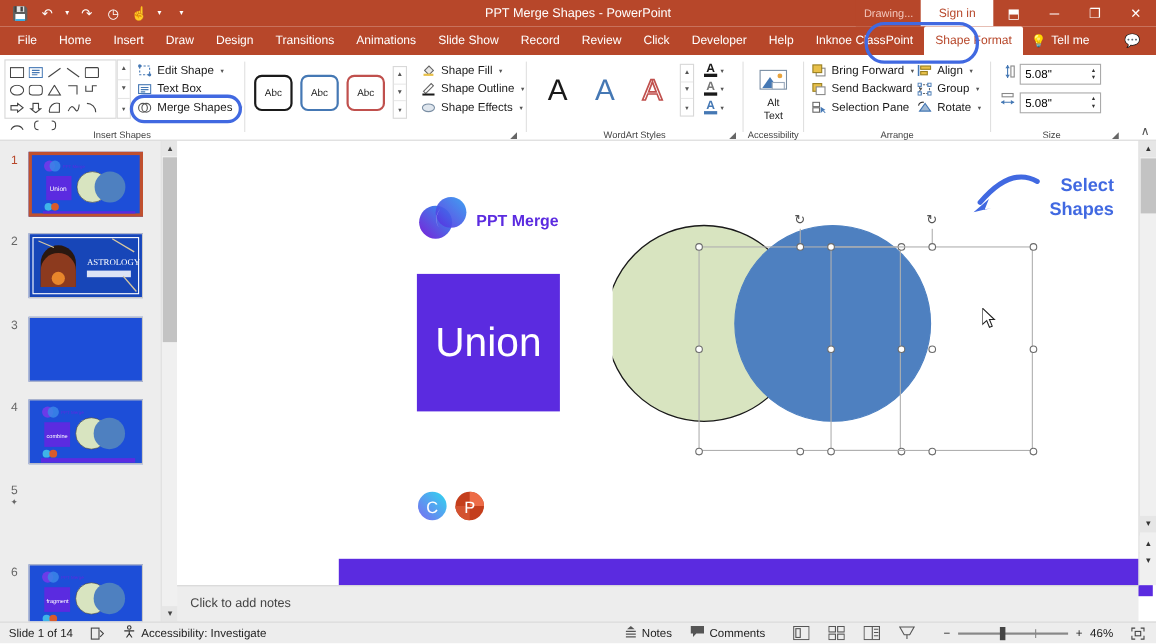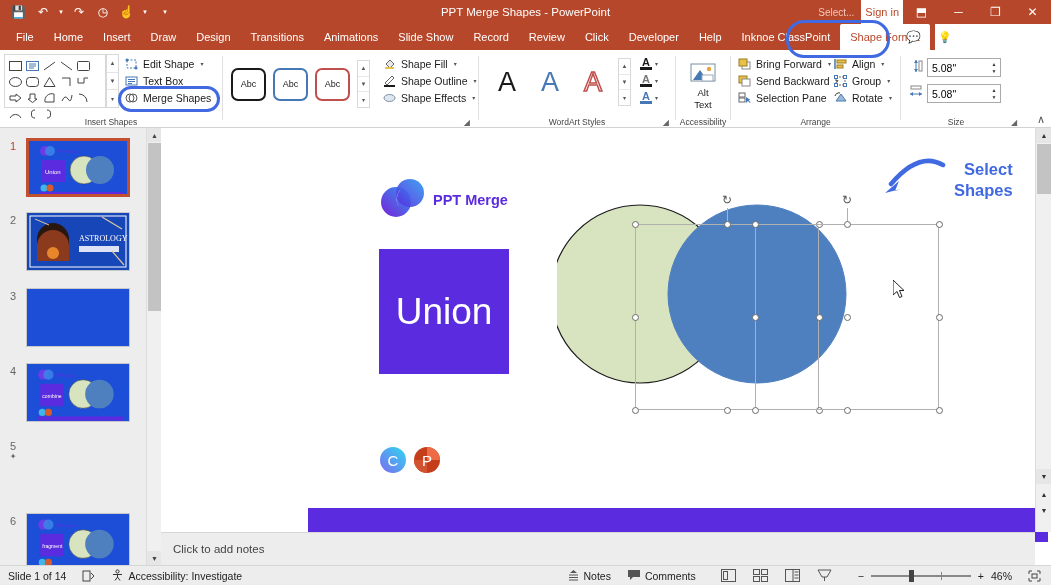--- a/index.html
+++ b/index.html
@@ -27,30 +27,30 @@
     position: absolute; left: 0; width: 1051px; text-align: center;
     color: #fff; font-size: 11.5px; pointer-events: none;
   }
   .win-right { position: absolute; right: 0; top: 0; height: 24px; display: flex; align-items: stretch; }
   .ctx-tab-label {
     background: #B7472A; color: #F3C8BD; font-size: 10px;
     padding: 0 7px; display: flex; align-items: center;
   }
   .signin {
     background: #fff; color: #B7472A; font-size: 11px;
-    padding: 0 4px; display: flex; align-items: center;
+    padding: 0 16px; display: flex; align-items: center;
   }
   .win-btn {
     width: 37px; display: flex; align-items: center; justify-content: center;
     color: #fff; font-size: 12px;
   }
 
   
   .tabbar {
-    position: absolute; top: 24px; left: 0; width: 935px; height: 26px;
+    position: absolute; top: 24px; left: 0; width: 1051px; height: 26px;
     background: #B7472A; display: flex; align-items: center; padding-left: 6px;
   }
   .tab {
     font-size: 11px; color: #fff; padding: 0 10px; height: 26px;
     display: flex; align-items: center; white-space: nowrap;
   }
   .tab.active-ctx {
     background: #fff; color: #B7472A; border-radius: 2px 2px 0 0;
   }
   .tellme { display: flex; align-items: center; gap: 4px; color: #fff; font-size: 11px; padding: 0 8px; }
@@ -243,21 +243,21 @@
       <div class="qat-btn">↶</div>
       <div class="qat-caret">▾</div>
       <div class="qat-btn">↷</div>
       <div class="qat-btn">◷</div>
       <div class="qat-btn">☝</div>
       <div class="qat-caret">▾</div>
       <div class="qat-caret" style="margin-left:8px">▾</div>
     </div>
     <div class="title-text">PPT Merge Shapes  -  PowerPoint</div>
     <div class="win-right">
-      <div class="ctx-tab-label">Select...</div>
+      <div class="ctx-tab-label">Drawing...</div>
       <div class="signin">Sign in</div>
       <div class="win-btn">⬒</div>
       <div class="win-btn">─</div>
       <div class="win-btn">❐</div>
       <div class="win-btn close">✕</div>
     </div>
   </div>
 
   <div class="tabbar">
     <div class="tab">File</div>

